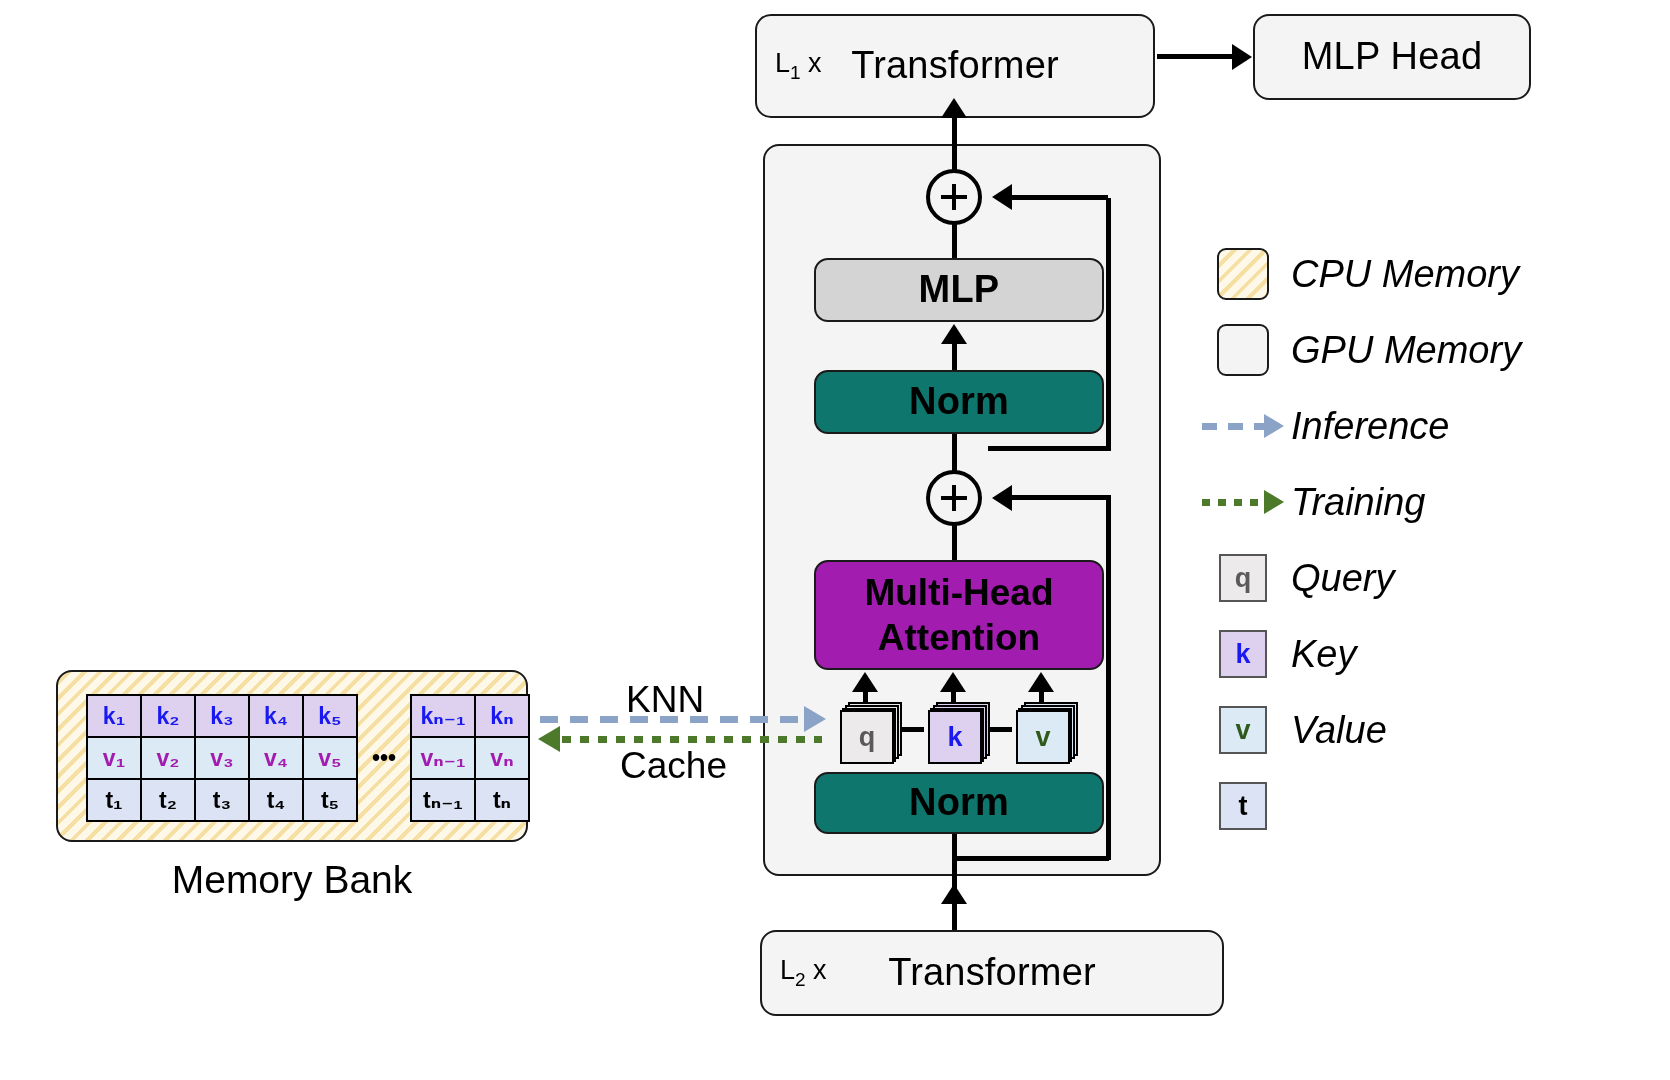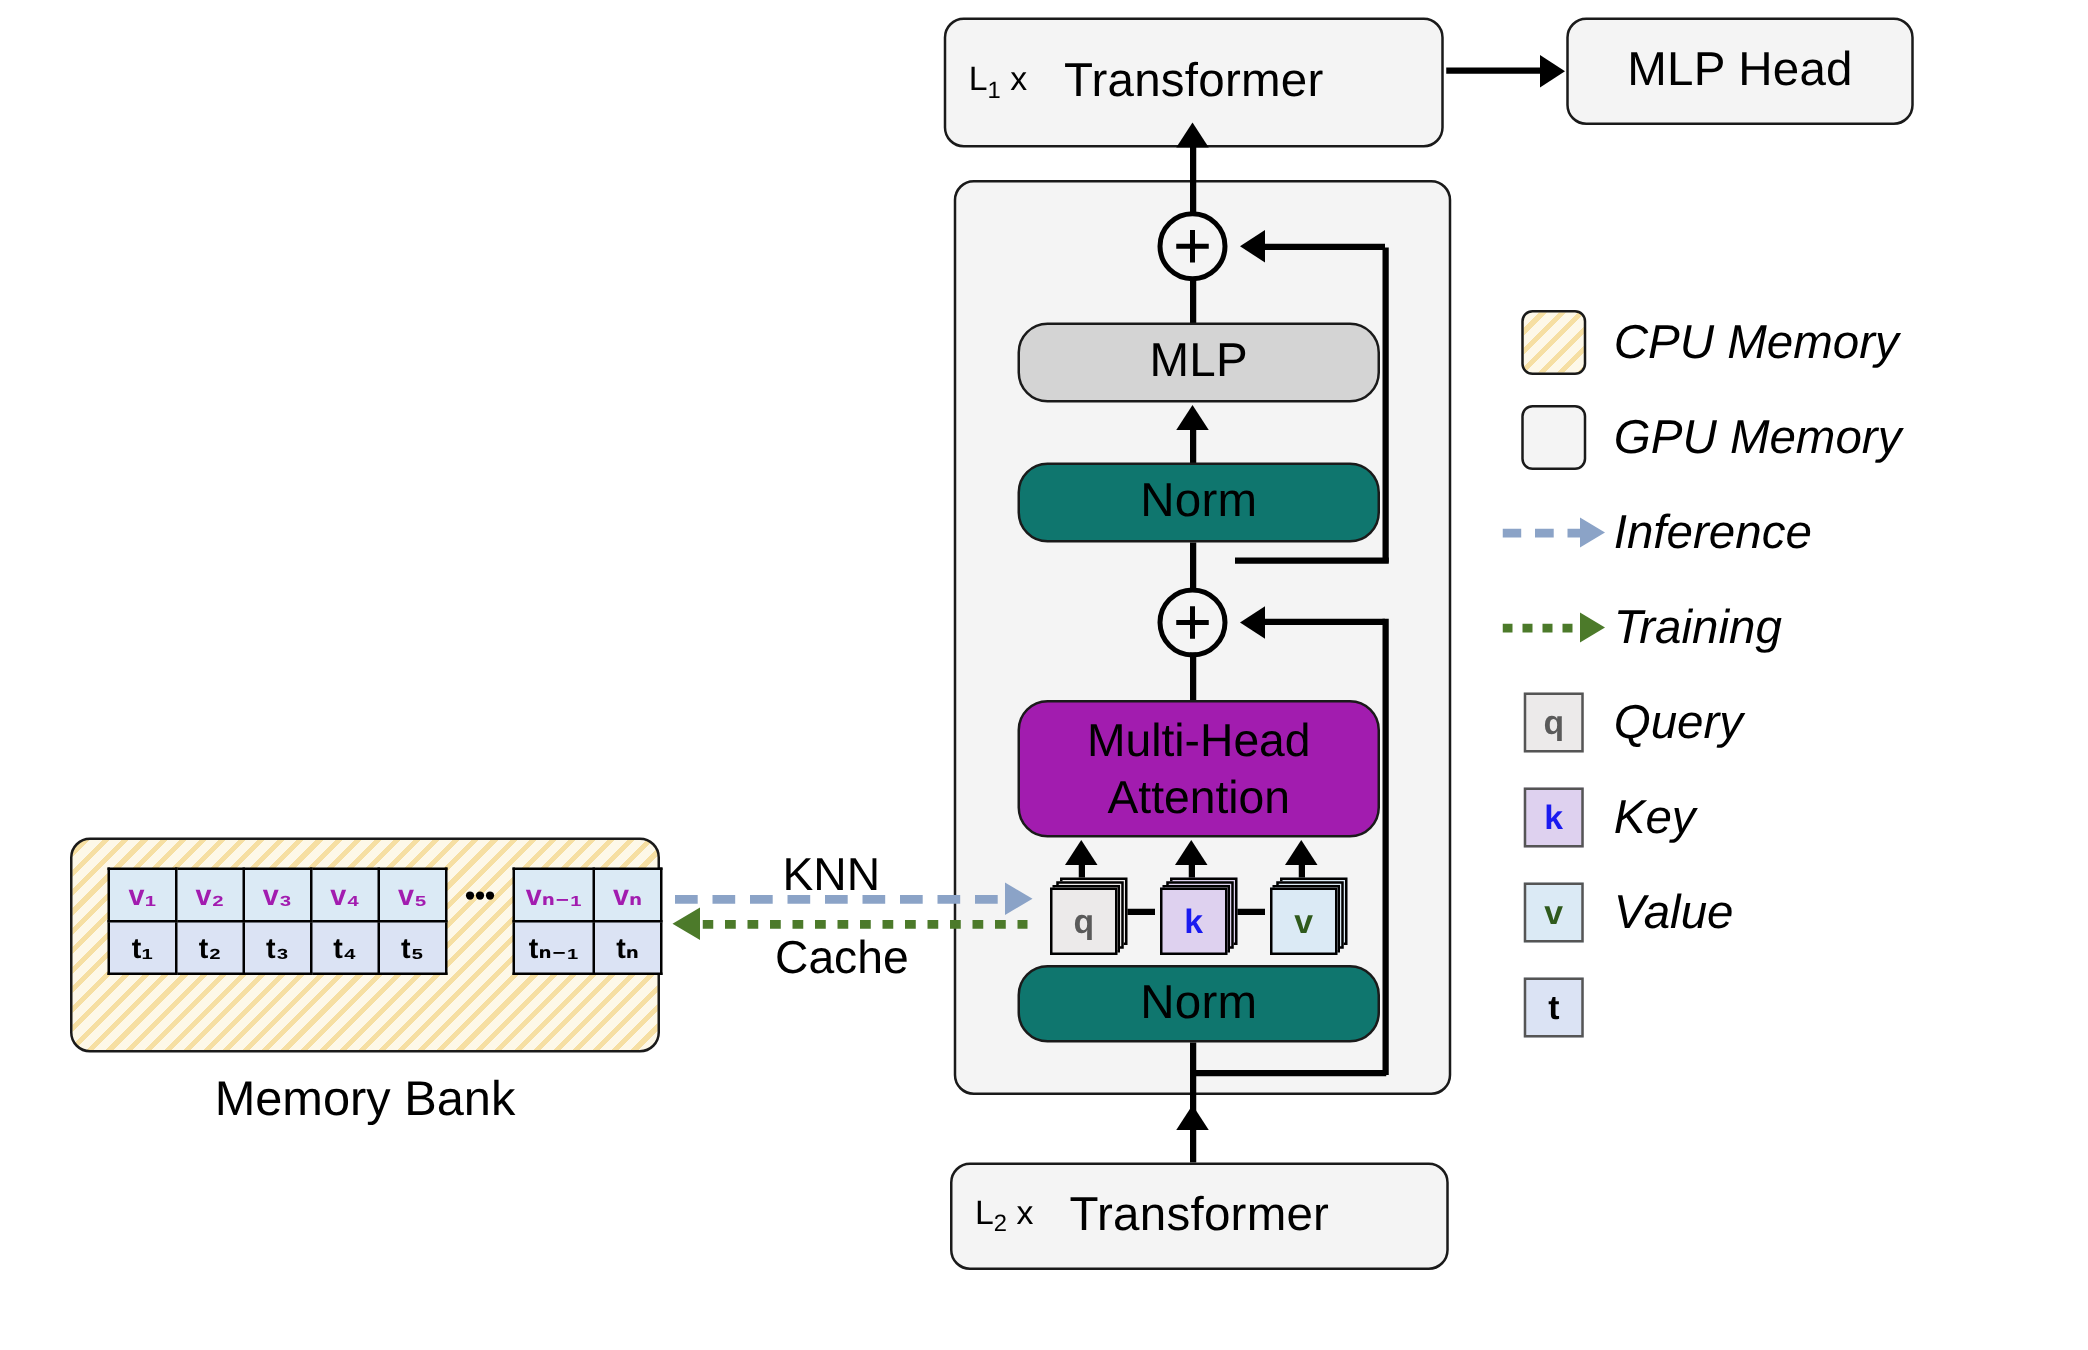--- a/index.html
+++ b/index.html
@@ -5,21 +5,21 @@
   html,body{margin:0;padding:0;background:#ffffff;}
   body{width:1670px;height:1080px;position:relative;overflow:hidden;
        font-family:"Liberation Sans","DejaVu Sans",sans-serif;color:#000;}
 
   .canvas{position:absolute;left:0;top:0;width:1670px;height:1080px;}
 
   
   .box{position:absolute;box-sizing:border-box;display:flex;align-items:center;
        justify-content:center;border:2px solid #1a1a1a;}
   .gpu{background:#f4f4f4;border-radius:16px;}
-  .rounded{border-radius:24px;}
+  .rounded{border-radius:14px;font-weight:bold;}
 
   .lbl{font-size:38px;line-height:1.1;text-align:center;letter-spacing:.2px;}
   .lbl-2{font-size:37px;line-height:1.22;text-align:center;}
 
   
   .mult{position:absolute;font-size:27px;left:18px;top:50%;
         transform:translateY(-50%);white-space:nowrap;}
   .mult sub{font-size:19px;}
 
   
@@ -196,29 +196,39 @@
     <div class="face v-bg">v</div>
   </div>
 
   <div class="box rounded c-norm" style="left:814px;top:772px;width:290px;height:62px;">
     <span class="lbl">Norm</span>
   </div>
 
   <div class="vline" style="left:952px;top:834px;height:96px;"></div>
   <div class="arrow-up" style="left:941px;top:884px;"></div>
 
-  <div class="box gpu" style="left:760px;top:930px;width:399px;height:86px;">
+  <div class="box gpu" style="left:760px;top:930px;width:464px;height:86px;">
     <span class="mult">L<sub>2</sub> x</span>
     <span class="lbl">Transformer</span>
   </div>
 
   <div class="cpu-pane" style="left:56px;top:670px;width:472px;height:172px;"></div>
 
   <table class="mbtable" style="left:86px;top:694px;">
     <tbody>
+        <tr>
+      <td class="row-k">k₁</td>
+      <td class="row-k">k₂</td>
+      <td class="row-k">k₃</td>
+      <td class="row-k">k₄</td>
+      <td class="row-k">k₅</td>
+      <td class="gapcell"></td>
+      <td class="row-k narrow">kₙ₋₁</td>
+      <td class="row-k">kₙ</td>
+    </tr>
     <tr>
       <td class="row-v">v₁</td>
       <td class="row-v">v₂</td>
       <td class="row-v">v₃</td>
       <td class="row-v">v₄</td>
       <td class="row-v">v₅</td>
       <td class="gapcell">•••</td>
       <td class="row-v narrow">vₙ₋₁</td>
       <td class="row-v">vₙ</td>
     </tr>

